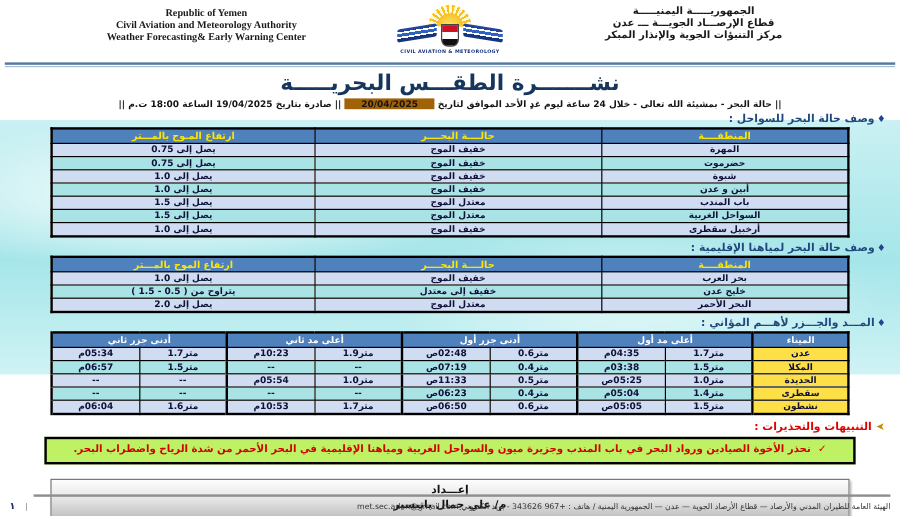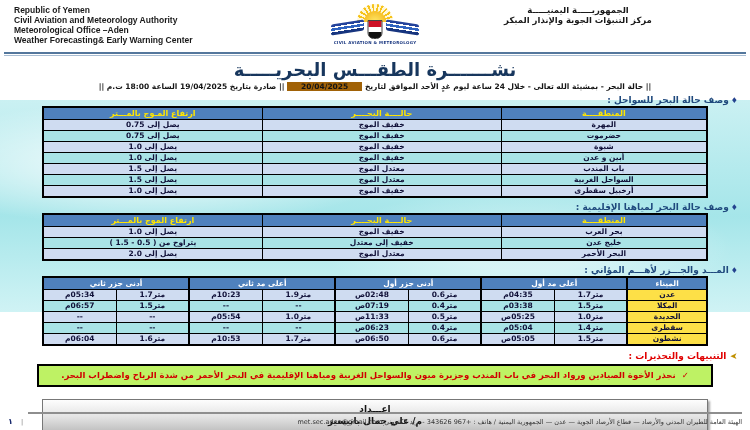--- a/index.html
+++ b/index.html
@@ -12,21 +12,21 @@
     position:absolute;left:0;top:100px;width:750px;height:212px;z-index:0;
     background:
       radial-gradient(ellipse at 20% 30%, rgba(255,255,255,.55) 0 12%, rgba(255,255,255,0) 30%),
       radial-gradient(ellipse at 70% 70%, rgba(255,255,255,.4) 0 10%, rgba(255,255,255,0) 28%),
       linear-gradient(180deg, rgba(150,226,230,.5), rgba(110,214,220,.62) 55%, rgba(150,228,232,.45));
   }
   .content{position:relative;z-index:1;}
 
   
   .letterhead{display:flex;align-items:flex-start;justify-content:space-between;padding:3px 14px 0 14px;}
-  .lh-en{flex:1;text-align:left;font-family:Liberation Sans, sans-serif;font-weight:bold;
+  .lh-en{flex:1;text-align:center;font-family:Liberation Serif, serif;font-weight:bold;
          font-size:8.5px;line-height:10px;color:#1a1a1a;padding-top:2px;}
   .lh-ar{flex:1;text-align:center;direction:rtl;font-weight:bold;font-size:8.5px;line-height:10px;color:#1a1a1a;padding-top:2px;}
   .logo{width:90px;height:46px;position:relative;flex:0 0 90px;}
   .logo-sun{position:absolute;left:50%;top:1px;transform:translateX(-50%);width:36px;height:18px;
     border-radius:36px 36px 0 0;overflow:hidden;
     background:
       repeating-conic-gradient(from -90deg at 50% 100%, #f6c31a 0 7deg, #fff7d8 7deg 16deg);}
   .logo-sun::after{content:"";position:absolute;left:50%;bottom:0;transform:translateX(-50%);
     width:22px;height:11px;border-radius:22px 22px 0 0;background:radial-gradient(circle at 50% 100%, #ffe96b, #f2ae0c);}
   .logo-wing{position:absolute;top:19px;width:33px;height:11px;border-radius:2px;
@@ -91,32 +91,32 @@
 <body>
 
 <div class="sea-watermark"></div>
 
 <div class="content">
 
   <div class="letterhead">
     <div class="lh-en">
       <div>Republic of Yemen</div>
       <div>Civil Aviation and Meteorology Authority</div>
-      <div>Meteorological Office –Aden</div>
       <div>Weather Forecasting&amp; Early Warning Center</div>
     </div>
     <div class="logo">
       <div class="logo-sun"></div>
       <div class="logo-wing left"></div>
       <div class="logo-wing right"></div>
       <div class="logo-flag"></div>
       <div class="logo-caption">CIVIL AVIATION &amp; METEOROLOGY</div>
     </div>
     <div class="lh-ar">
       <div>الجمهوريـــــة اليمنيـــــة</div>
+      <div>قطاع الإرصـــاد الجويـــة ـــ عدن</div>
       <div>مركز التنبؤات الجوية والإنذار المبكر</div>
     </div>
   </div>
   <div class="head-rule"></div>
 
   <div class="bulletin-title">نشـــــــرة الطقـــس البحريـــــة</div>
   <div class="issue-line">
     <span>|| حالة البحر - بمشيئة الله تعالى - خلال 24 ساعة ليوم غدٍ الأحد الموافق لتاريخ</span>
     <span class="hl-date">20/04/2025</span>
     <span>|| صادرة بتاريخ 19/04/2025 الساعة 18:00 ت.م ||</span>

